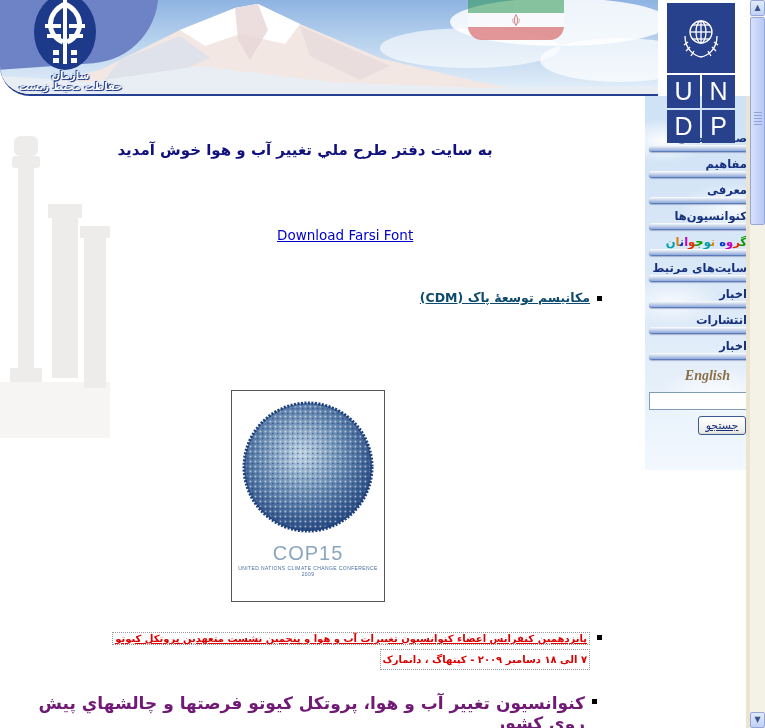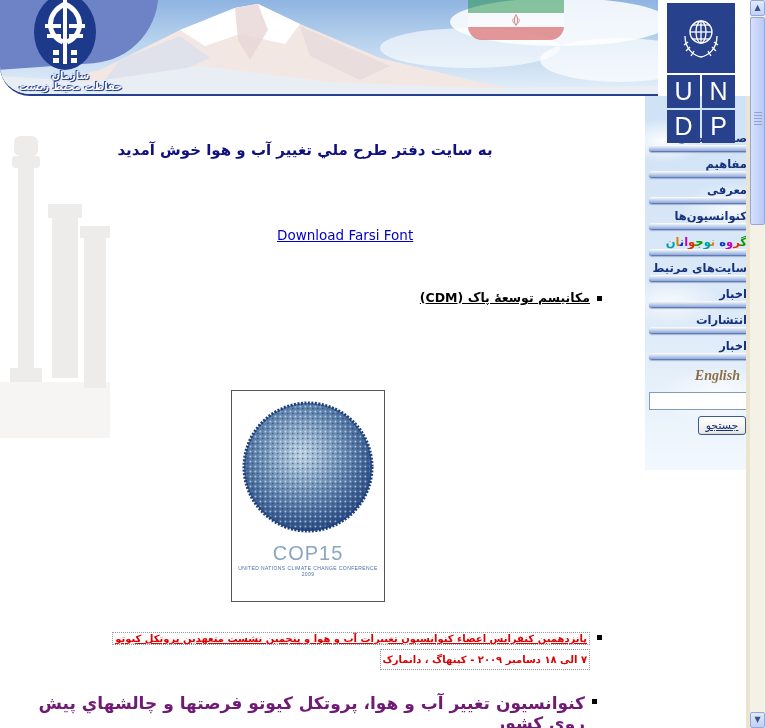--- a/index.html
+++ b/index.html
@@ -47,21 +47,21 @@
              radial-gradient(60px 28px at 70% 80%,rgba(255,255,255,.85),rgba(255,255,255,0)),
              linear-gradient(180deg,#cfe2f6 0%,#ddeaf8 60%,#f2f8fe 100%);}
   .nav{padding-top:30px;}
   .nav-item{height:26px;display:flex;flex-direction:column;align-items:flex-end;
             justify-content:flex-end;cursor:pointer;}
   .nav-label{direction:rtl;font-size:11.5px;font-weight:bold;color:#16307d;
              padding-left:4px;padding-right:3px;line-height:13px;white-space:nowrap;}
   .nav-bar{width:101px;height:6px;border-radius:3px;
            background:linear-gradient(180deg,#ffffff 0%,#cdd9ee 45%,#8ea9da 100%);
            border-bottom:1px solid #5f7ab8;box-shadow:0 1px 1px rgba(60,80,140,.35);}
-  .english{margin-top:8px;text-align:right;padding-right:10px;
+  .english{margin-top:8px;text-align:right;padding-right:20px;
            font-family:"Liberation Serif",serif;
            font-style:italic;font-weight:bold;font-size:14px;color:#8b6f47;cursor:pointer;}
   .search-input{display:block;margin:8px 4px 0 4px;width:95px;height:16px;
                 border:1px solid #7f9db9;background:#fff;font-size:11px;padding:0 2px;}
   .search-btn{display:block;margin:6px 4px 0 auto;width:48px;height:19px;
               border:1px solid #3c5a98;border-radius:3px;
               background:linear-gradient(180deg,#ffffff,#ecebe5 90%,#d8d5c8);
               color:#16307d;font-size:11px;text-decoration:underline;cursor:pointer;
               font-family:"DejaVu Sans",sans-serif;line-height:15px;}
 
@@ -84,21 +84,21 @@
   .ruins{position:absolute;left:0;top:108px;opacity:.16;}
 
   
   .welcome{position:absolute;left:95px;top:141px;width:420px;text-align:center;
            direction:rtl;color:#10107e;font-weight:bold;font-size:15px;}
   .download{position:absolute;left:245px;top:227px;color:#0000cc;font-size:13.5px;
             text-decoration:underline;cursor:pointer;margin-left:32px;}
   .list-item{position:absolute;direction:rtl;display:flex;align-items:flex-start;}
   .bullet{width:5px;height:5px;background:#000;margin-top:6px;margin-left:7px;flex:none;}
   .cdm{right:163px;top:290px;}
-  .cdm a{color:#000000;font-weight:bold;font-size:12.5px;text-decoration:underline;cursor:pointer;}
+  .cdm a{color:#0c4a6e;font-weight:bold;font-size:12.5px;text-decoration:underline;cursor:pointer;}
   .red-item{right:163px;top:629px;width:575px;}
   .red-item a{color:#dd0000;font-weight:bold;font-size:10px;line-height:19px;
               text-decoration:underline;cursor:pointer;text-align:right;display:block;}
   .dotted{border:1px dotted #999;padding:0 2px;}
   .red-line2{display:inline-block;margin-top:1px;}
   .news-item{right:168px;top:693px;width:560px;color:#701a75;font-weight:bold;font-size:17px;}
 
   
   .cop15{position:absolute;left:211px;top:390px;width:152px;height:210px;
          border:1px solid #555;background:#fff;text-align:center;overflow:hidden;margin-left:20px;}

